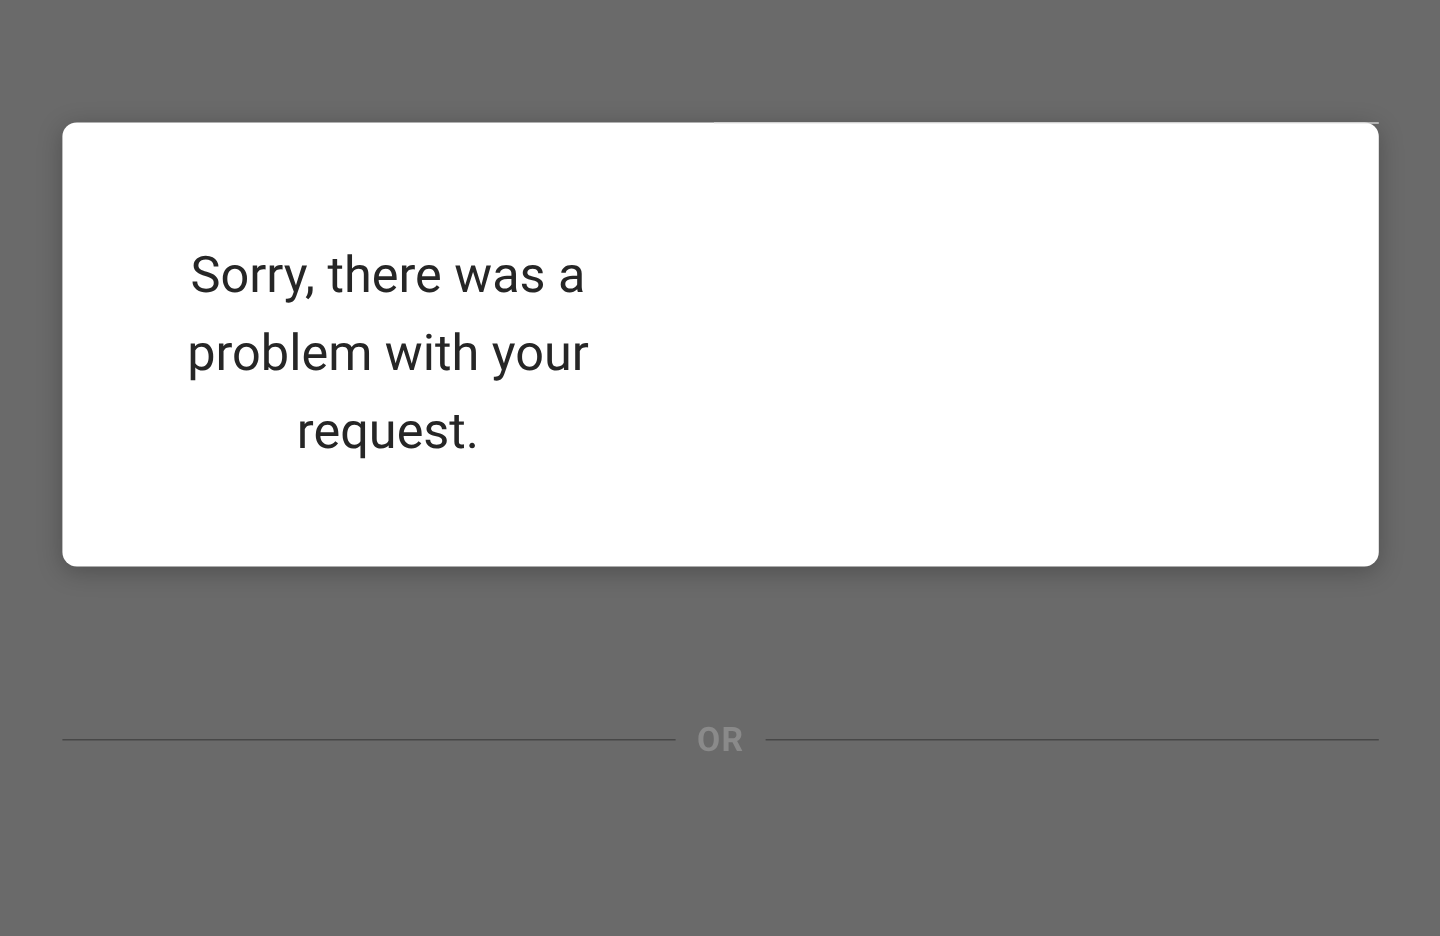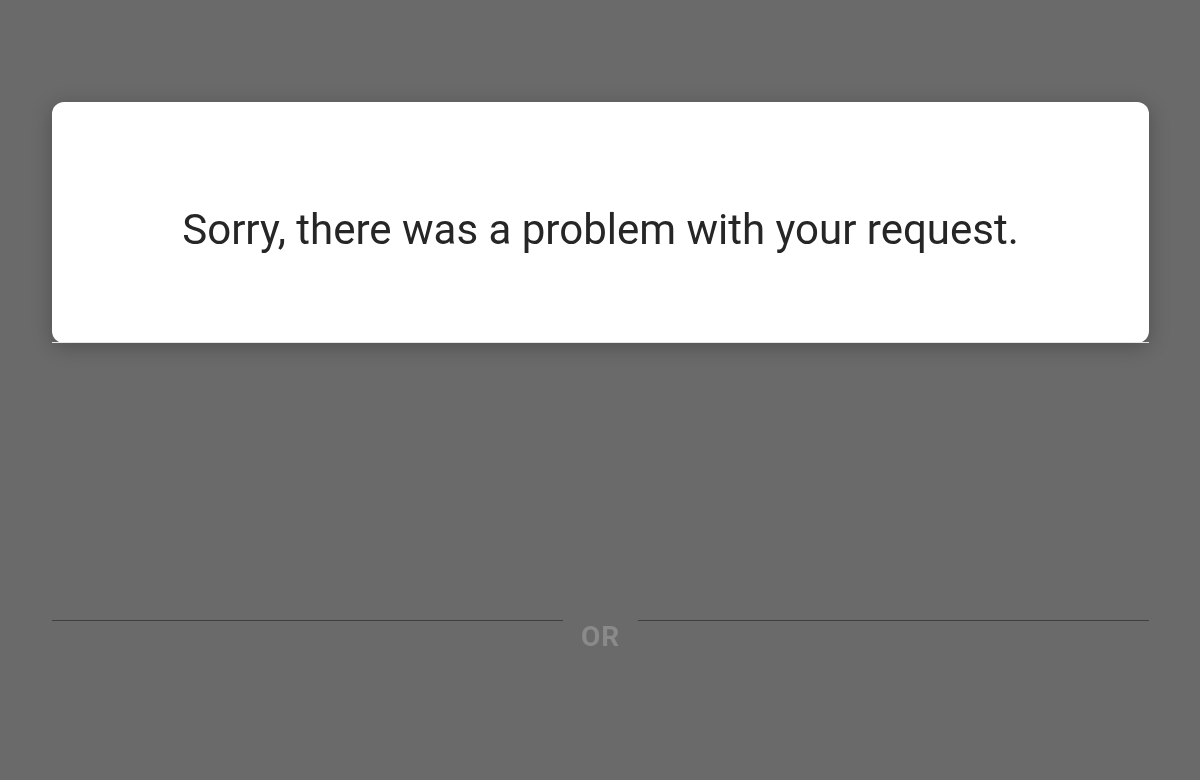--- a/index.html
+++ b/index.html
@@ -17,21 +17,21 @@
     }
     .modal {
       position: absolute;
       left: 52px;
       top: 102px;
       width: 1097px;
       background-color: #ffffff;
       border-radius: 12px;
       box-shadow: 0 4px 20px rgba(0,0,0,0.25);
       display: flex;
-      flex-direction: column;
+      flex-direction: row;
     }
     .modal-body {
       padding: 95px 60px 80px 60px;
       text-align: center;
     }
     .modal-message {
       font-size: 42px;
       color: #262626;
       line-height: 1.55;
       font-weight: 400;
@@ -50,23 +50,23 @@
       color: #262626;
       background: transparent;
       border: none;
       width: 100%;
       font-family: inherit;
     }
     .bg-or-row {
       position: absolute;
       left: 52px;
       width: 1097px;
-      top: 620px;
+      top: 600px;
       display: flex;
-      align-items: flex-start;
+      align-items: center;
       justify-content: center;
     }
     .bg-or-line {
       flex: 1;
       height: 1px;
       background-color: #3f3f3f;
     }
     .bg-or-text {
       color: #8a8a8a;
       font-size: 28px;

